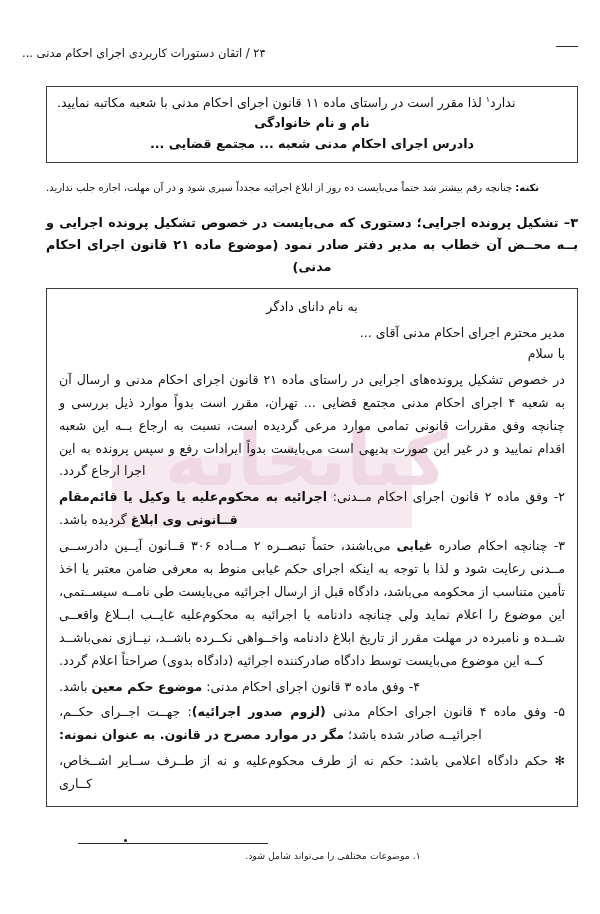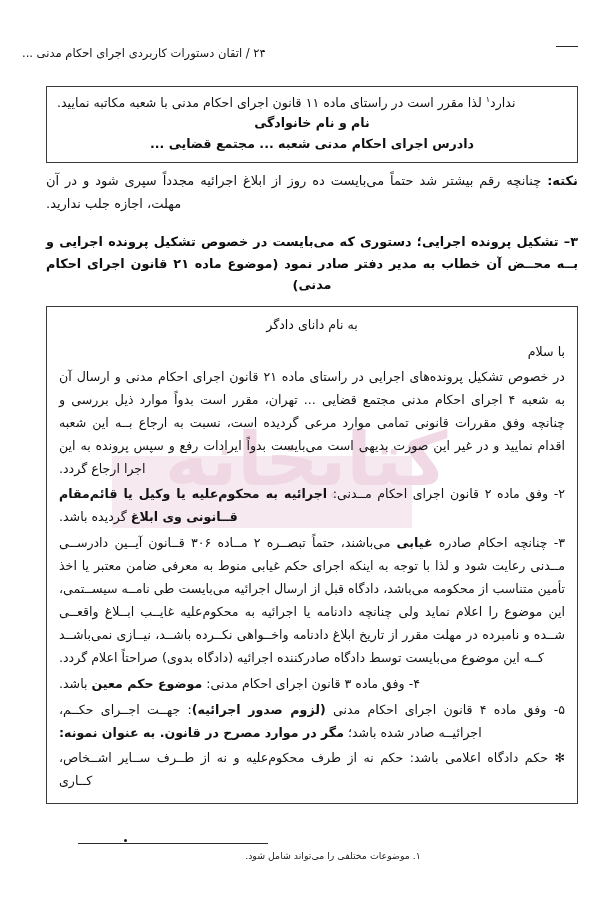--- a/index.html
+++ b/index.html
@@ -105,22 +105,22 @@
   .line {
     font-size: 12.6px;
     line-height: 1.62;
     color: #111;
   }
   .line.center { text-align: center; }
   .line.left-last { text-align: justify; text-align-last: left; }
   .bold { font-weight: 700; }
 
   .note {
-    margin-top: 7px;
-    font-size: 13px;
+    margin-top: 16px;
+    font-size: 10px;
     line-height: 1.72;
     text-align: justify;
     text-align-last: left;
   }
   .note .note-label { font-weight: 700; }
 
   .section-heading {
     margin-top: 16px;
     margin-bottom: 10px;
     font-size: 12.8px;
@@ -227,20 +227,21 @@
       <span>چنانچه رقم بیشتر شد حتماً می‌بایست ده روز از ابلاغ اجرائیه مجدداً سپری شود و در آن مهلت، اجازه جلب ندارید.</span>
     </div>
 
     <div class="section-heading">
       <span>۳–</span>
       <span>تشکیل پرونده اجرایی؛ دستوری که می‌بایست در خصوص تشکیل پرونده اجرایی و بــه محــض آن خطاب به مدیر دفتر صادر نمود (موضوع ماده ۲۱ قانون اجرای احکام مدنی)</span>
     </div>
 
     <div class="box box2">
       <div class="line title-line">به نام دانای دادگر</div>
+      <div class="line greet">مدیر محترم اجرای احکام مدنی آقای ...</div>
       <div class="line salutation">با سلام</div>
 
       <div class="para">در خصوص تشکیل پرونده‌های اجرایی در راستای ماده ۲۱ قانون اجرای احکام مدنی و ارسال آن به شعبه ۴ اجرای احکام مدنی مجتمع قضایی ... تهران، مقرر است بدواً موارد ذیل بررسی و چنانچه وفق مقررات قانونی تمامی موارد مرعی گردیده است، نسبت به ارجاع بــه این شعبه اقدام نمایید و در غیر این صورت بدیهی است می‌بایست بدواً ایرادات رفع و سپس پرونده به این اجرا ارجاع گردد.</div>
 
 
       <div class="item">
         <span>۲-</span>
         <span>وفق ماده ۲ قانون اجرای احکام مــدنی: </span><span class="bold">اجرائیه به محکوم‌علیه یا وکیل یا قائم‌مقام قــانونی وی ابلاغ</span><span> گردیده باشد.</span>
       </div>
 

